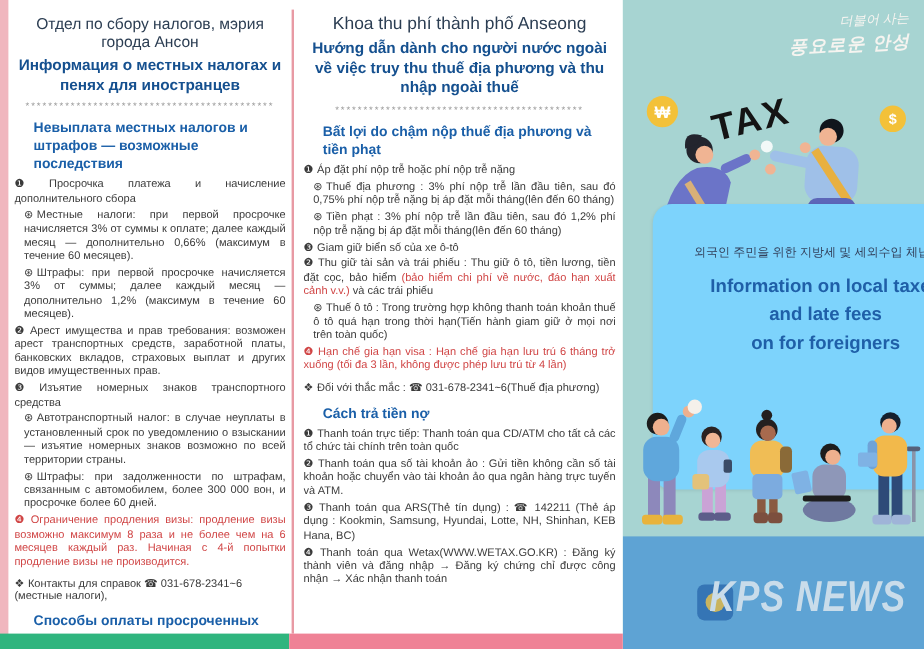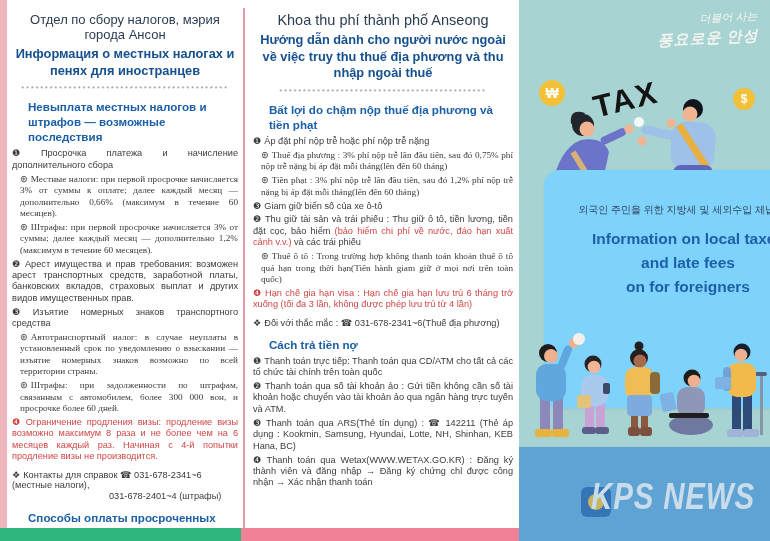--- a/index.html
+++ b/index.html
@@ -21,21 +21,21 @@
 
   .p-header { text-align:center; font-size:13px; color:#2b3d52; margin:2px 0 4px; }
   .panel-mid .p-header { font-size:14.5px; }
   .p-title  { text-align:center; font-size:12.8px; font-weight:bold; color:#15508f; line-height:1.3; }
   .dots { font-size:8px; color:#979797; letter-spacing:1.6px; white-space:nowrap; overflow:hidden;
           text-align:center; margin:5px 0 6px; }
   .sec  { font-size:11.6px; font-weight:bold; color:#1a5fa8; margin:4px 16px 4px; line-height:1.3; }
   .sec.second { margin-top:9px; }
   .it   { font-size:9.2px; line-height:1.24; margin:0 0 2.5px; text-align:justify; }
   .mk   { margin-right:3px; }
-  .sub  { padding-left:8px;font-family:Liberation Serif, serif; }
+  .sub  { padding-left:8px; }
   .red  { color:#d04545; }
   .contact { font-size:9.2px; margin:6px 0 1px; }
   .c2   { margin:0 0 6px; }
   .panel-left .c2 { padding-left:97px; }
   .panel-mid  .c2 { padding-left:112px; }
 
   
   .panel-right { position:absolute; left:519px; top:0; width:251px; height:541px;
                  background:#a7d4d2; overflow:hidden; }
   .slogan { position:absolute; top:10px; right:12px; text-align:right; color:#fbf6f2;
@@ -81,21 +81,20 @@
     <p class="it"><span class="mk">❶</span><span>Просрочка платежа и начисление дополнительного сбора</span></p>
     <p class="it sub"><span class="mk">⊛</span><span>Местные налоги: при первой просрочке начисляется 3% от суммы к оплате; далее каждый месяц — дополнительно 0,66% (максимум в течение 60 месяцев).</span></p>
     <p class="it sub"><span class="mk">⊛</span><span>Штрафы: при первой просрочке начисляется 3% от суммы; далее каждый месяц — дополнительно 1,2% (максимум в течение 60 месяцев).</span></p>
     <p class="it"><span class="mk">❷</span><span>Арест имущества и прав требования: возможен арест транспортных средств, заработной платы, банковских вкладов, страховых выплат и других видов имущественных прав.</span></p>
     <p class="it"><span class="mk">❸</span><span>Изъятие номерных знаков транспортного средства</span></p>
     <p class="it sub"><span class="mk">⊛</span><span>Автотранспортный налог: в случае неуплаты в установленный срок по уведомлению о взыскании — изъятие номерных знаков возможно по всей территории страны.</span></p>
     <p class="it sub"><span class="mk">⊛</span><span>Штрафы: при задолженности по штрафам, связанным с автомобилем, более 300 000 вон, и просрочке более 60 дней.</span></p>
     <p class="it red"><span class="mk">❹</span><span>Ограничение продления визы: продление визы возможно максимум 8 раза и не более чем на 6 месяцев каждый раз. Начиная с 4-й попытки продление визы не производится.</span></p>
 
     <p class="contact"><span class="mk">❖</span><span>Контакты для справок</span> <span>☎</span> <span>031-678-2341~6 (местные налоги),</span></p>
-    <p class="contact c2">031-678-2401~4 (штрафы)</p>
 
     <div class="sec second">Способы оплаты просроченных налогов и штрафов</div>
 
   </div>
 
   <div class="panel panel-mid">
     <div class="p-header">Khoa thu phí thành phố Anseong</div>
     <div class="p-title">Hướng dẫn dành cho người nước ngoài về việc truy thu thuế địa phương và thu nhập ngoài thuế</div>
     <div class="dots">********************************************</div>
 

